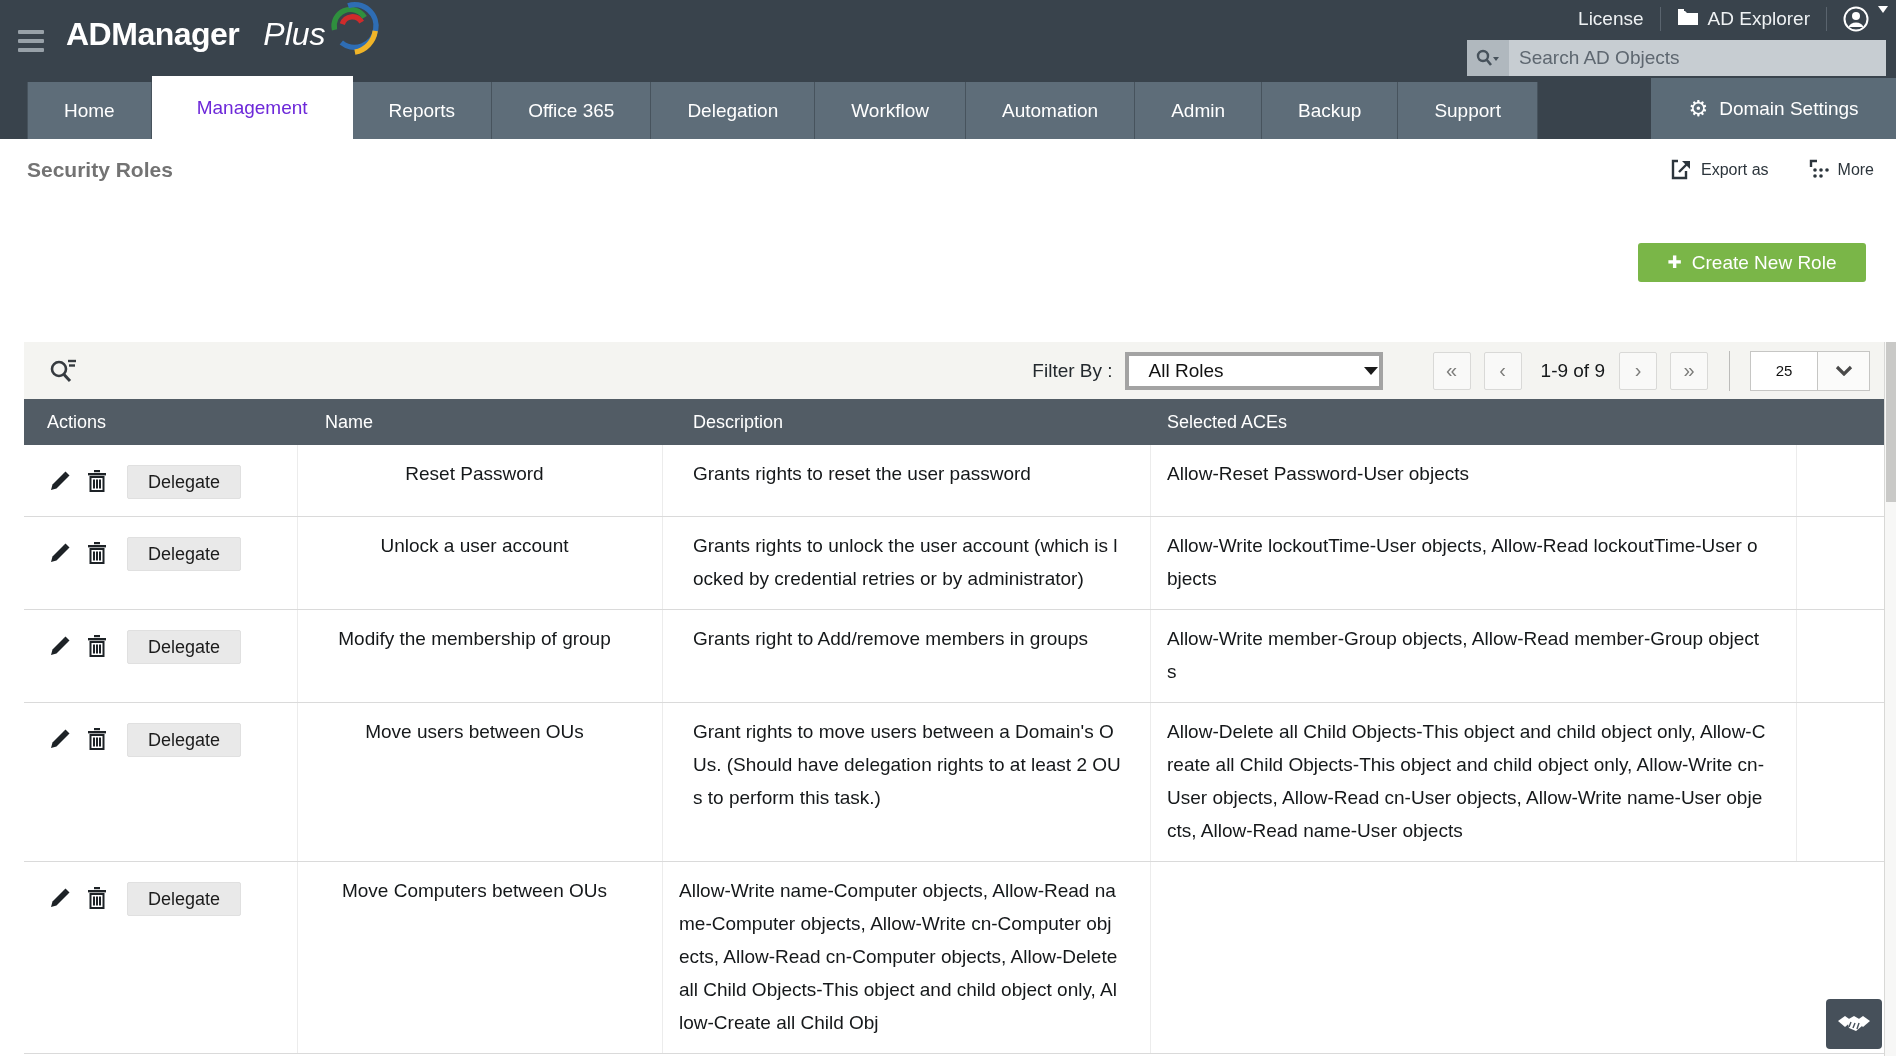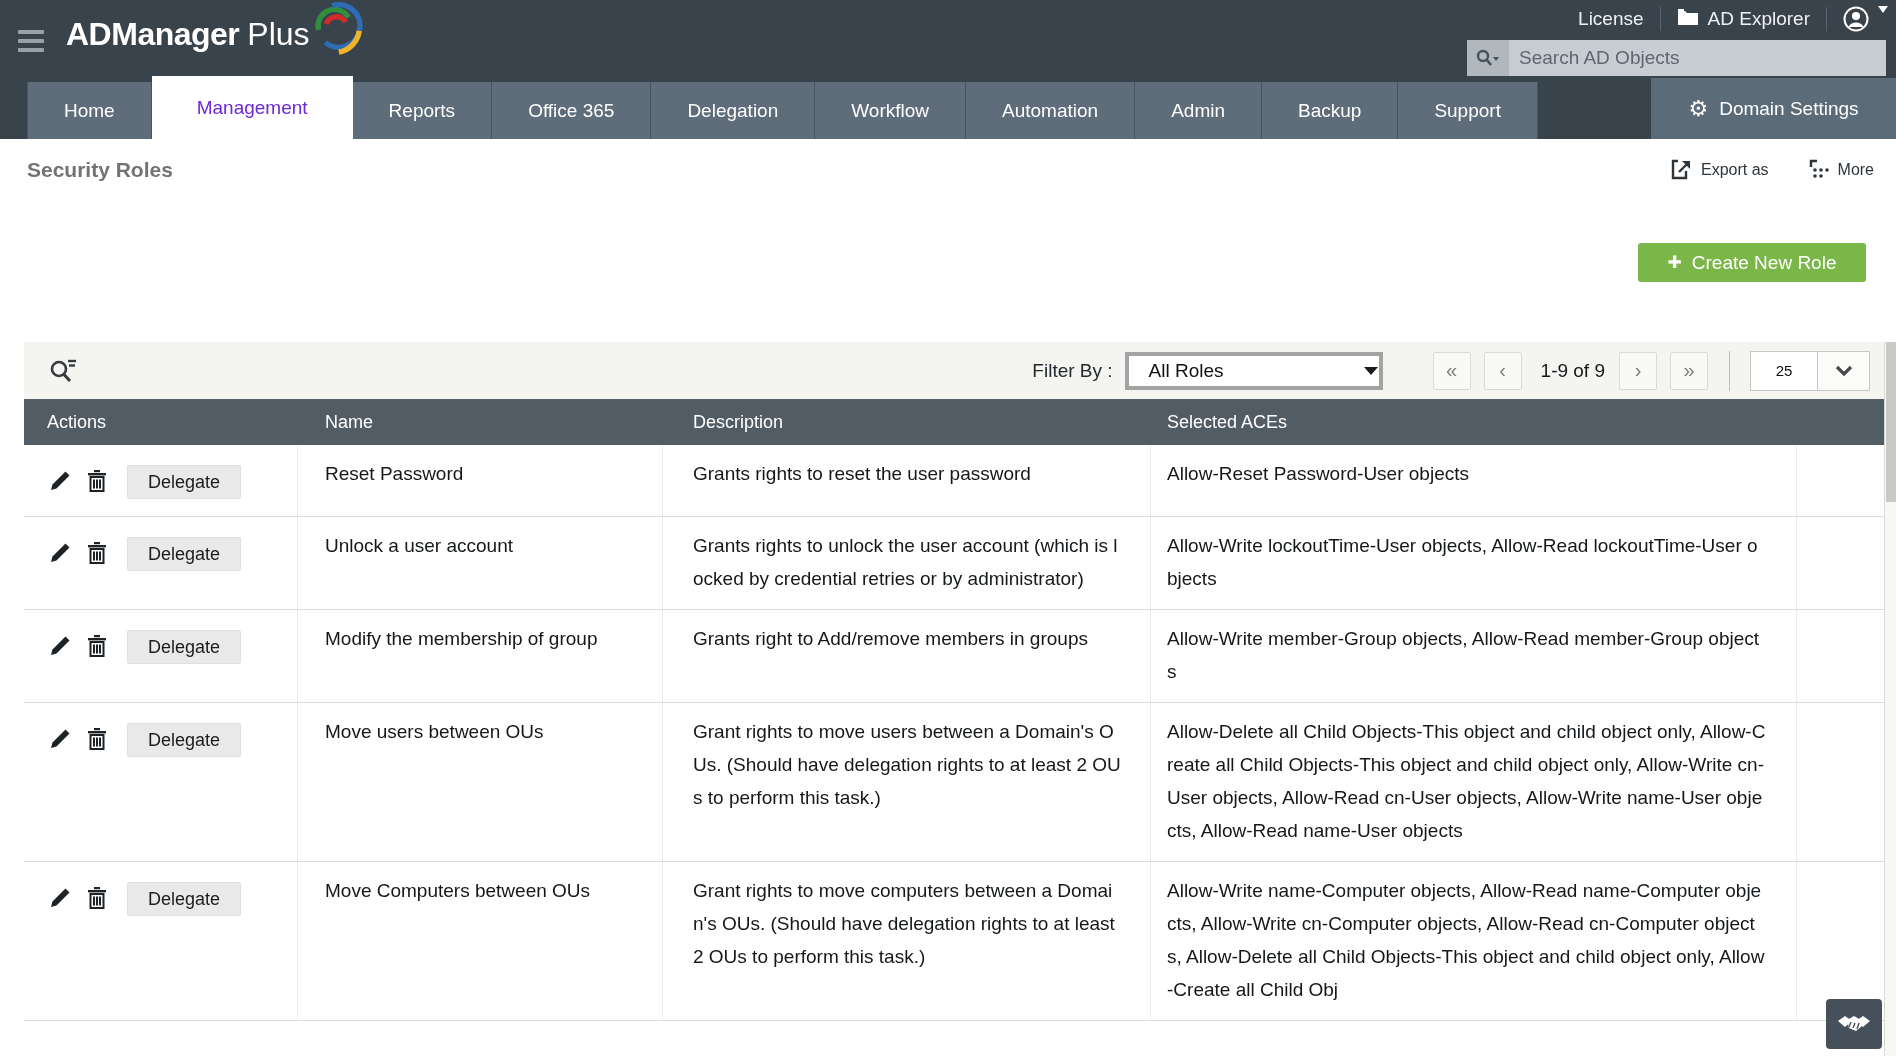--- a/index.html
+++ b/index.html
@@ -7,21 +7,21 @@
     font-family:"Liberation Sans", sans-serif; }
   body { position:relative; }
 
   
   .topbar { position:relative; height:139px; background:#39434c; }
   .hamburger { position:absolute; left:18px; top:30px; width:26px; height:22px;
     display:flex; flex-direction:column; justify-content:space-between; cursor:pointer; }
   .hamburger span { display:block; height:4px; background:#98a1a8; border-radius:1px; }
   .brand { position:absolute; left:66px; top:10px; display:flex; align-items:center; color:#fff; }
   .brand .b1 { font-size:32px; font-weight:700; letter-spacing:-0.5px; }
-  .brand .b2 { font-size:32px; font-weight:400; margin-left:8px; }
+  .brand .b2 { font-size:32px; font-weight:400; margin-left:24px;font-style:italic; }
   .brand svg { margin-left:-6px; margin-top:-14px; }
 
   .toplinks { position:absolute; top:4px; right:8px; display:flex; align-items:center;
     gap:16px; color:#eef1f3; font-size:19px; height:30px; }
   .toplinks .sep { width:1px; height:24px; background:#5a646e; }
   .toplinks .lnk { display:flex; gap:9px; cursor:pointer; }
 
   .searchbox { position:absolute; top:40px; right:10px; width:419px; height:36px;
     background:#c7cdd2; display:flex; align-items:center; }
   .search-iconseg { width:42px; height:36px; background:#b0b8be; display:flex;
@@ -87,21 +87,21 @@
     border-bottom:1px solid #dadada; background:#fff; }
   .row > div { border-right:1px solid #ececec; padding-top:12px; padding-bottom:14px;
     font-size:19px; color:#15181a; line-height:33px; word-break:break-all; }
   .row > div:last-child { border-right:none; }
   .cell-actions { display:flex; align-items:flex-start; padding-left:25px; word-break:normal; }
   .icon-btn { margin-top:12px; cursor:pointer; }
   .icon-btn + .icon-btn { margin-left:16px; }
   .btn-delegate { margin-left:20px; margin-top:8px; width:114px; height:34px;
     background:#e9e9e9; border:1px solid #e0e0e0; border-radius:2px; font-size:18px;
     color:#1c1c1c; font-family:"Liberation Sans",sans-serif; cursor:pointer; }
-  .cell-name { padding-left:27px; padding-right:38px; }
+  .cell-name { padding-left:27px; padding-right:38px;text-align:center; }
   .cell-desc { padding-left:30px; padding-right:26px; }
   .cell-aces { padding-left:16px; padding-right:30px; }
 
   
   .scroll-track { position:absolute; top:342px; right:0; bottom:0; width:12px;
     background:#f7f7f6; border-left:1px solid #d8d8d6; }
   .scroll-thumb { position:absolute; top:0; left:1px; width:10px; height:160px; background:#c9c9c7; }
 
   
   .fab { position:absolute; left:1826px; top:999px; width:56px; height:50px;
@@ -361,21 +361,20 @@
       <span class="icon-btn">
         <svg width="20" height="23" viewBox="0 0 20 23">
           <rect x="1" y="4" width="18" height="2.4" fill="#1d2226"></rect>
           <rect x="7" y="1" width="6" height="2.2" fill="#1d2226"></rect>
           <path d="M3.5,8 h13 v14 h-13 z M7,10.5 v9 M10,10.5 v9 M13,10.5 v9" fill="none" stroke="#1d2226" stroke-width="2"></path>
         </svg>
       </span>
       <button class="btn-delegate">Delegate</button>
     </div>
     <div class="cell-name">Move Computers between OUs</div>
-    <div class="cell-desc">Grant rights to move computers between a Domain's OUs. (Should have delegation rights to at least 2 OUs to perform this task.)</div>
     <div class="cell-aces">Allow-Write name-Computer objects, Allow-Read name-Computer objects, Allow-Write cn-Computer objects, Allow-Read cn-Computer objects, Allow-Delete all Child Objects-This object and child object only, Allow-Create all Child Obj</div>
     <div></div>
   </div>
 </div>
 </div>
 
 <div class="scroll-track">
   <div class="scroll-thumb"></div>
 </div>
 

